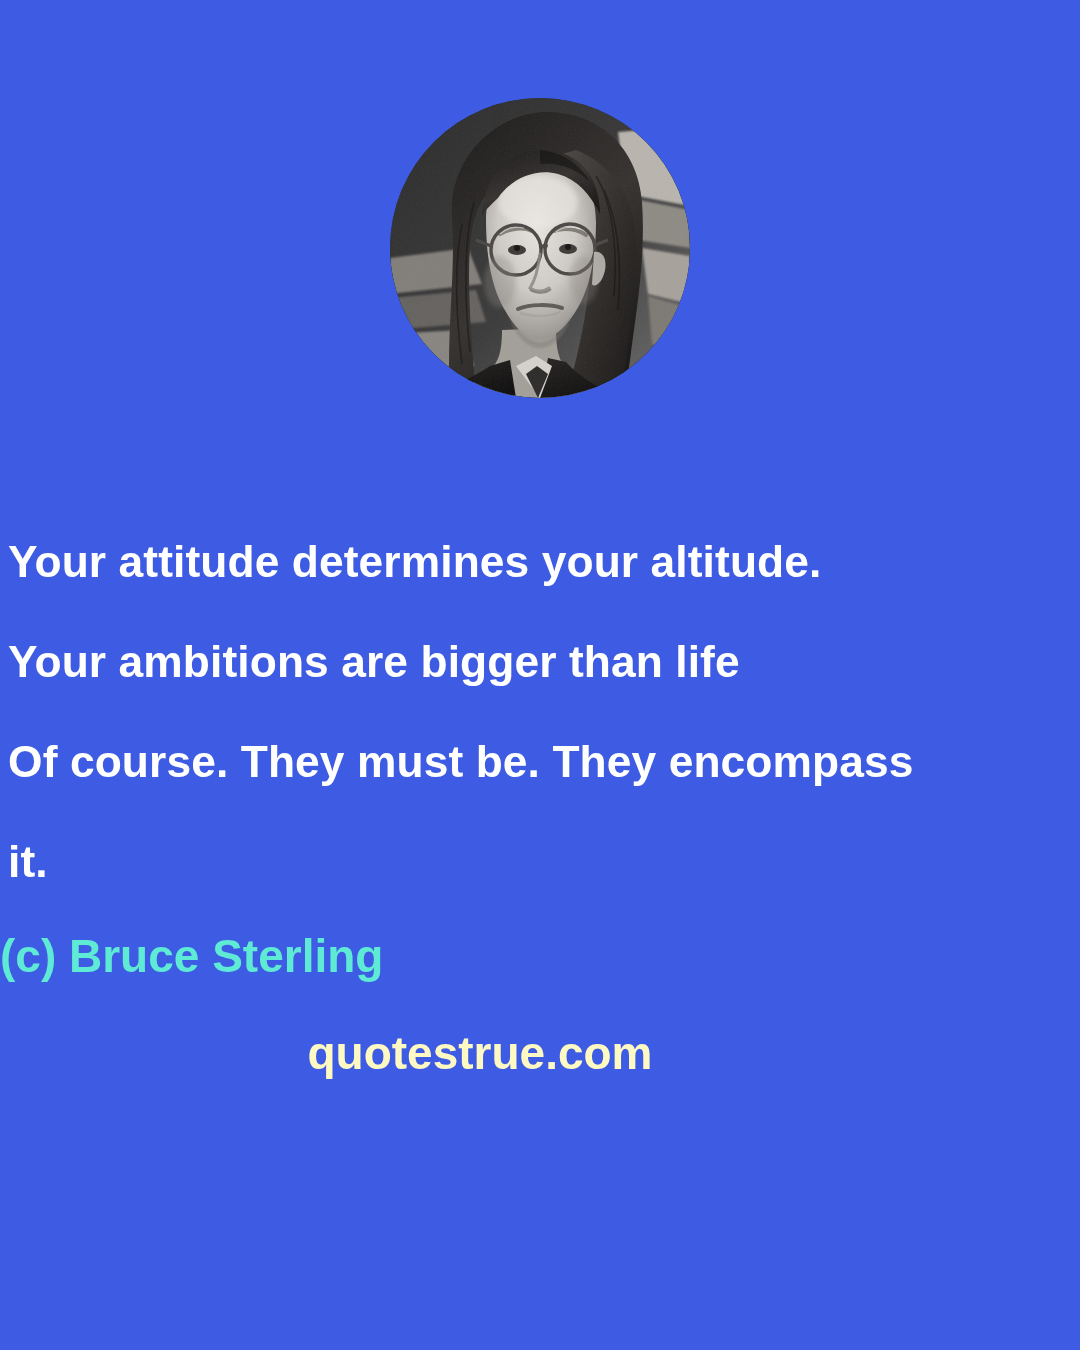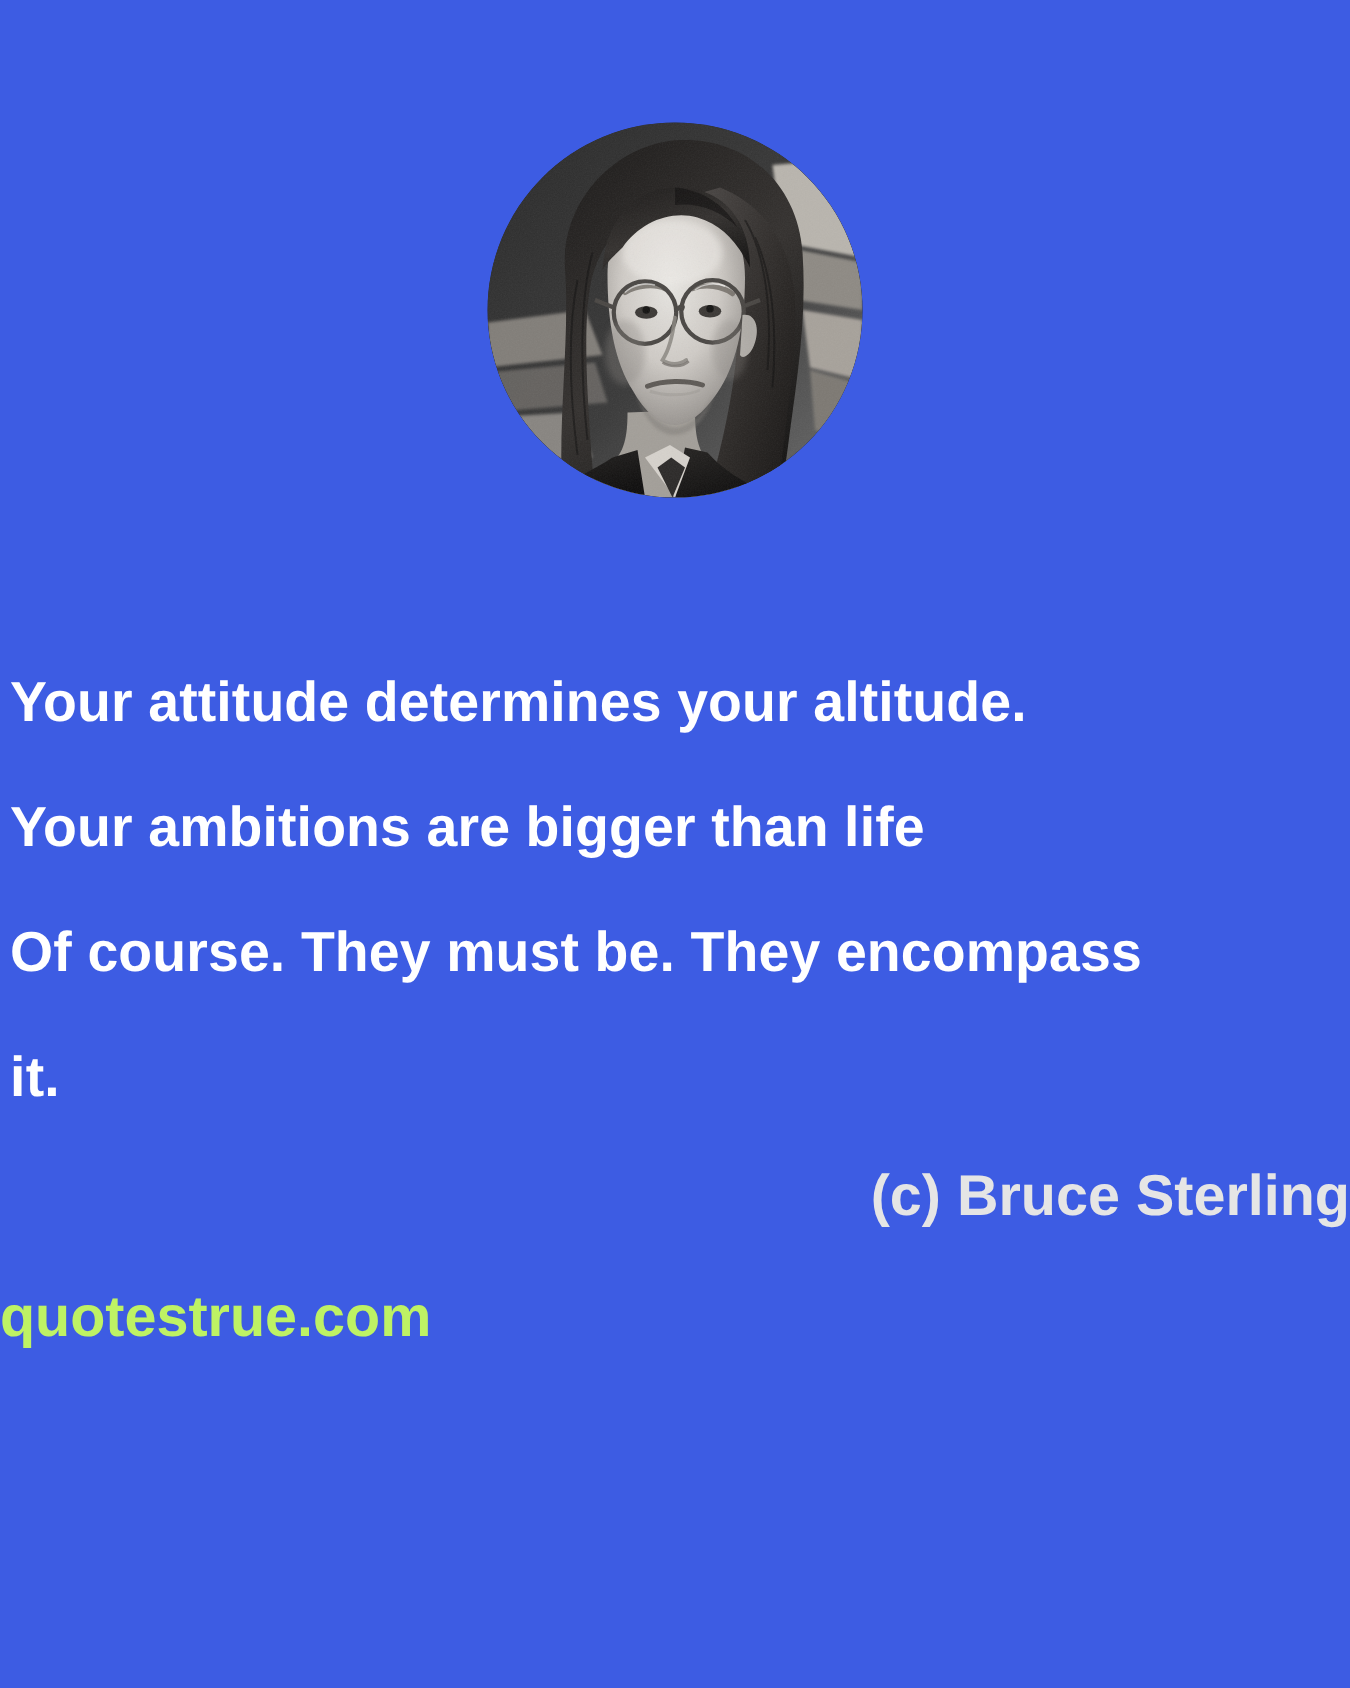--- a/index.html
+++ b/index.html
@@ -68,36 +68,37 @@
     white-space: nowrap;
     transform: scaleX(0.985);
   }
 
   
   #attribution {
     position: absolute;
     left: 0;
     top: 925px;
     width: 1080px;
-    text-align: right;
-    color: #e5e5e5;
+    text-align: left;
+    color: #5eead4;
     font-family: "Liberation Sans", "DejaVu Sans", sans-serif;
     font-size: 46px;
     font-weight: 700;
     line-height: 62px;
     white-space: nowrap;
   }
 
   
   #source-site {
     position: absolute;
     left: 0;
     top: 1022px;
     width: 960px;
-    color: #bef264;
+    text-align: center;
+    color: #fef9c3;
     font-family: "Liberation Sans", "DejaVu Sans", sans-serif;
     font-size: 46px;
     font-weight: 600;
     line-height: 62px;
     white-space: nowrap;
   }
 </style>
 </head>
 <body>
 

